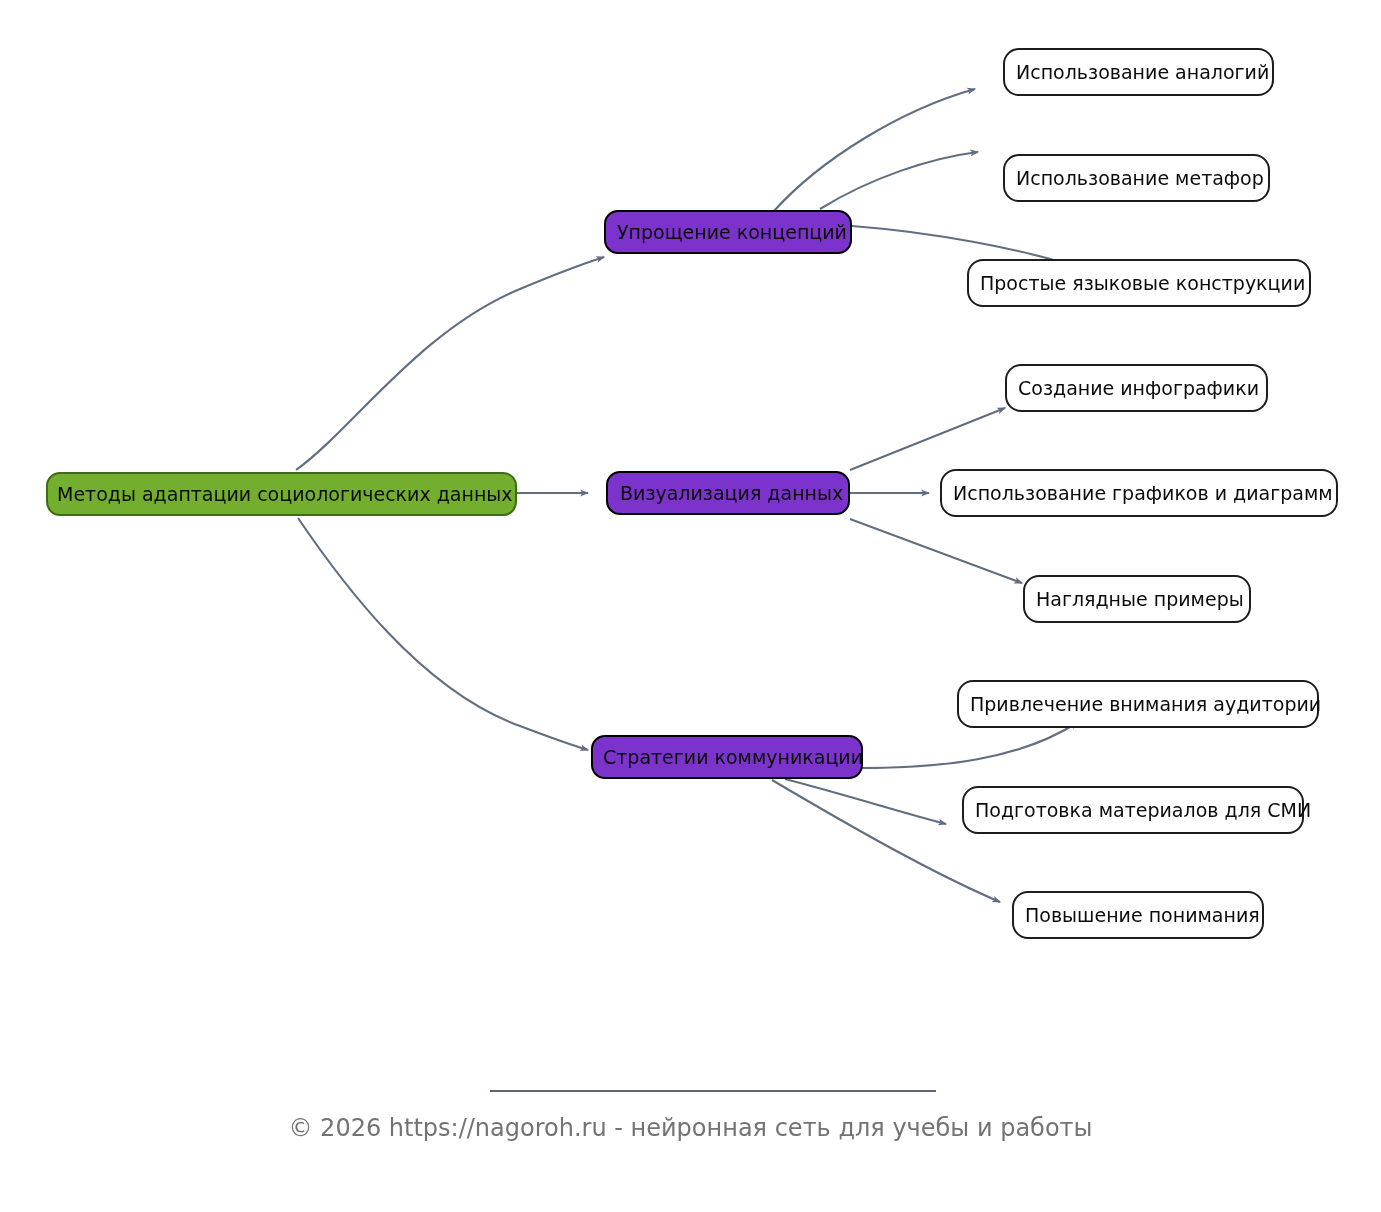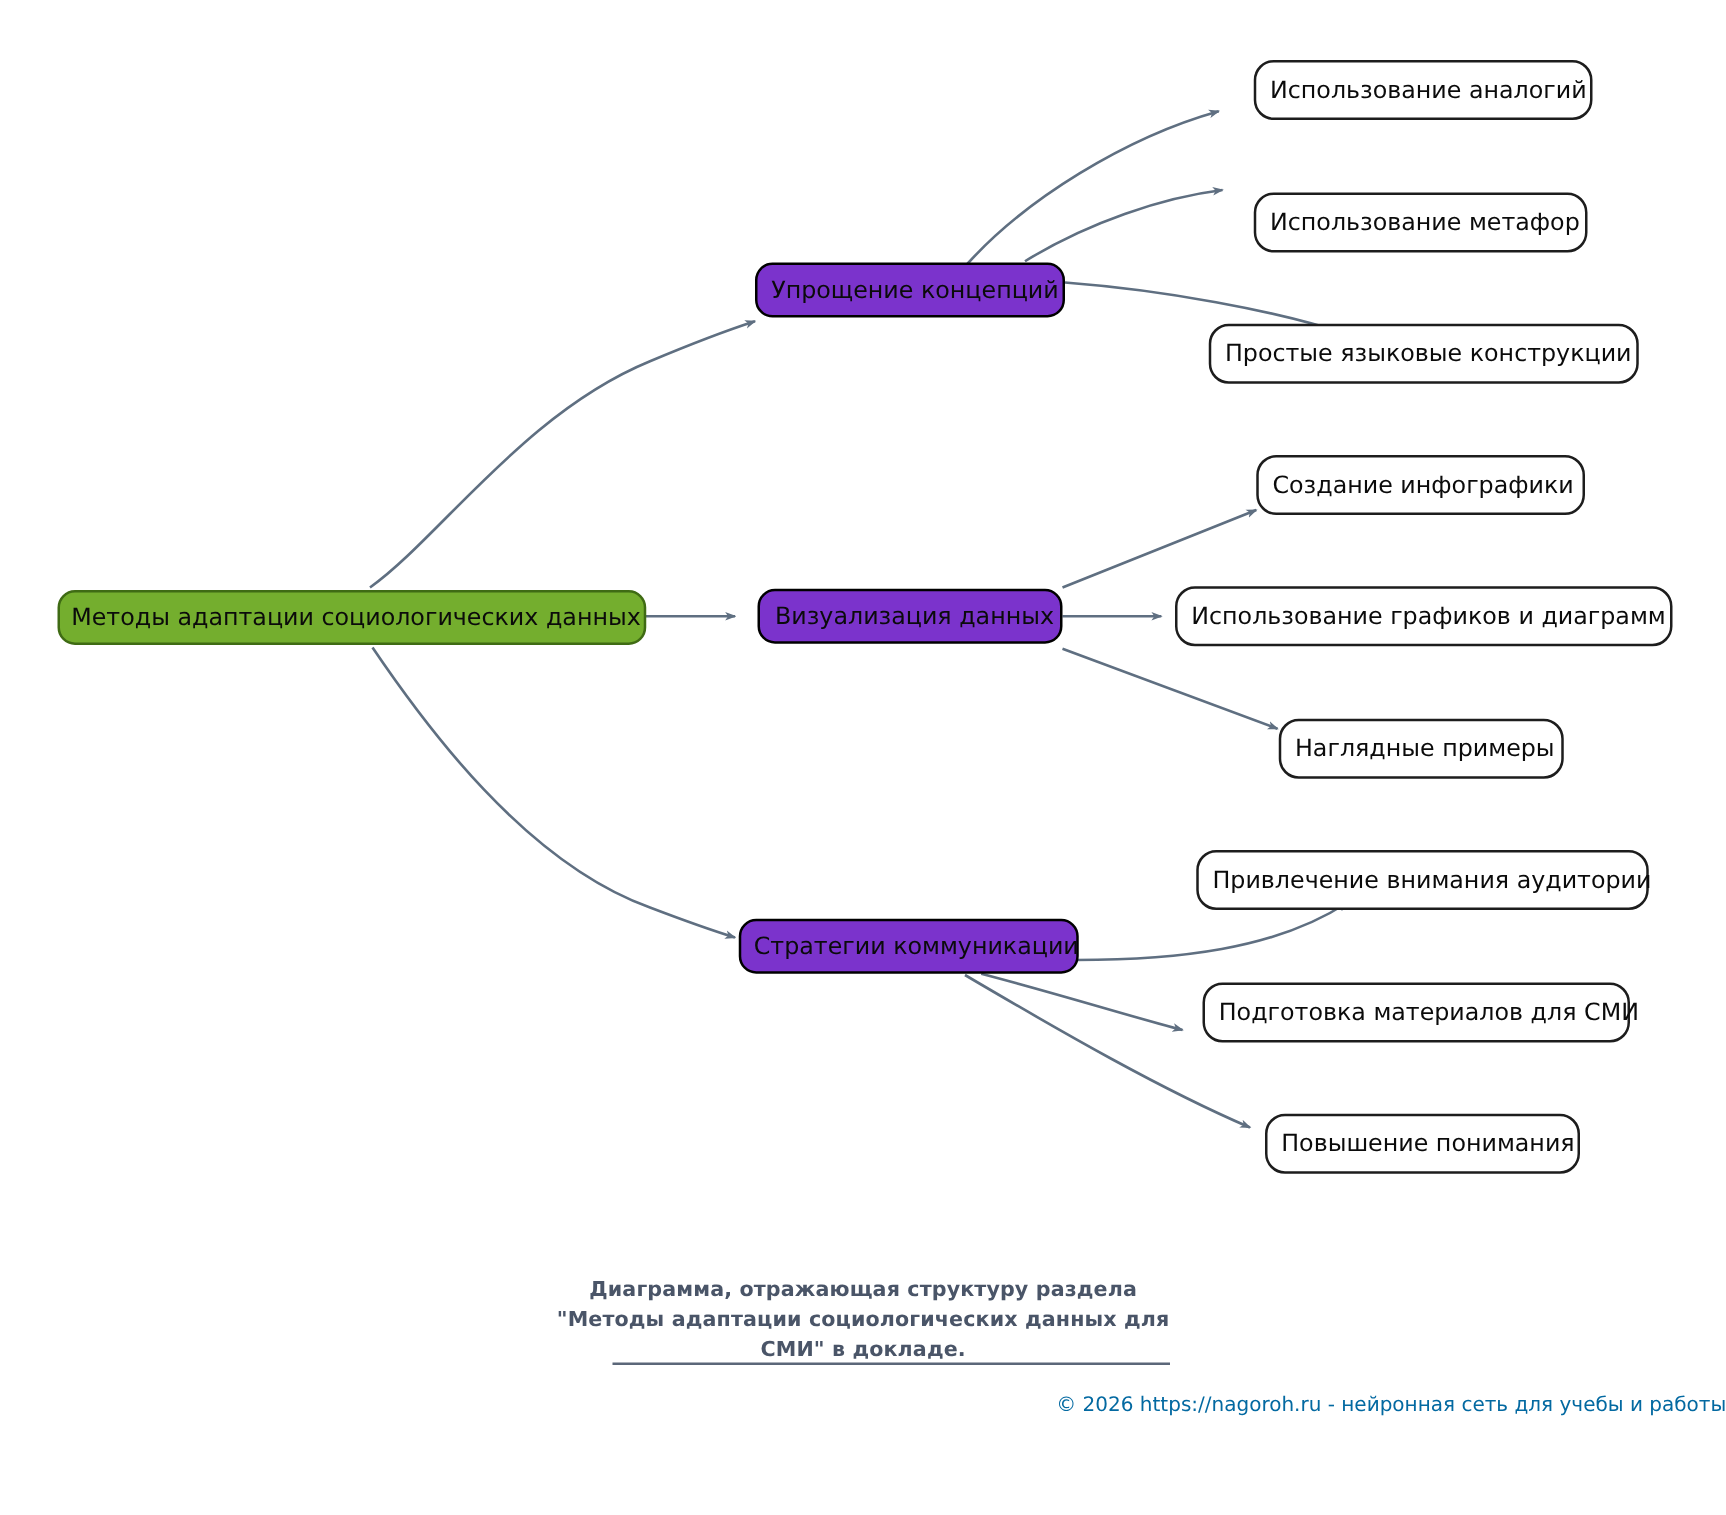--- a/index.html
+++ b/index.html
@@ -44,24 +44,24 @@
     left:490px;
     top:1090px;
     width:446px;
     height:0;
     border-top:2px solid #5b6779;
   }
   .footer{
     position:absolute;
     left:0;right:0;
     top:1114px;
-    text-align:right;
+    text-align:center;
     font-family:"DejaVu Sans","Liberation Sans",sans-serif;
-    font-size:16px;
-    color:#0369a1;
+    font-size:24px;
+    color:#737373;
   }
 </style>
 </head>
 <body>
 
 <div id="stage">
 
   <svg id="map" viewBox="0 0 1381 1212">
     <defs>
       <marker id="arrow" viewBox="0 0 12 10" refX="10.5" refY="5" markerWidth="9" markerHeight="8" orient="auto-start-reverse" markerUnits="userSpaceOnUse">
@@ -152,23 +152,18 @@
       <rect class="node-rect node-leaf" x="963" y="787" width="340" height="46" rx="15" ry="15"></rect>
       <text class="node-label" x="975" y="811">Подготовка материалов для СМИ</text>
     </g>
 
     <g>
       <rect class="node-rect node-leaf" x="1013" y="892" width="250" height="46" rx="15" ry="15"></rect>
       <text class="node-label" x="1025" y="916">Повышение понимания</text>
     </g>
   </svg>
 
-  <div class="caption">
-    <span class="cl">Диаграмма, отражающая структуру раздела</span>
-    <span class="cl">"Методы адаптации социологических данных для</span>
-    <span class="cl">СМИ" в докладе.</span>
-  </div>
 
   <div class="divider"></div>
 
   <div class="footer">© 2026 https://nagoroh.ru - нейронная сеть для учебы и работы</div>
 
 </div>
 
 </body></html>

